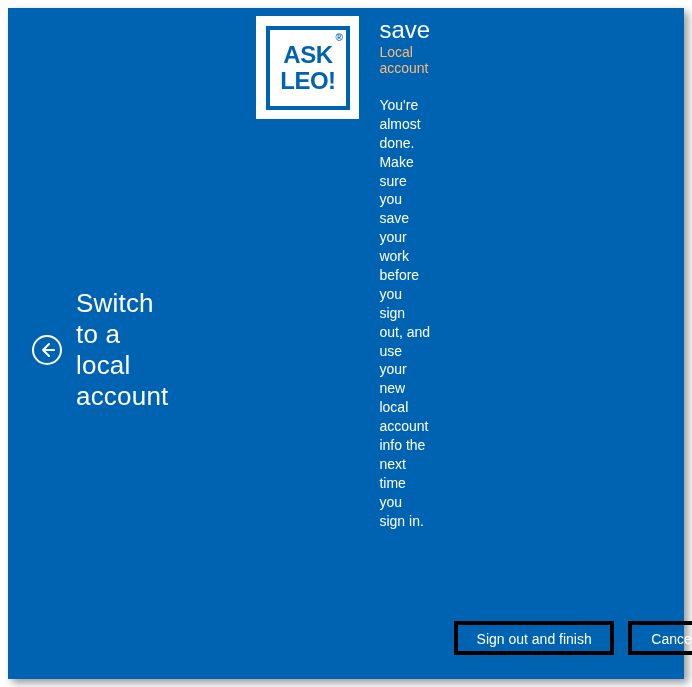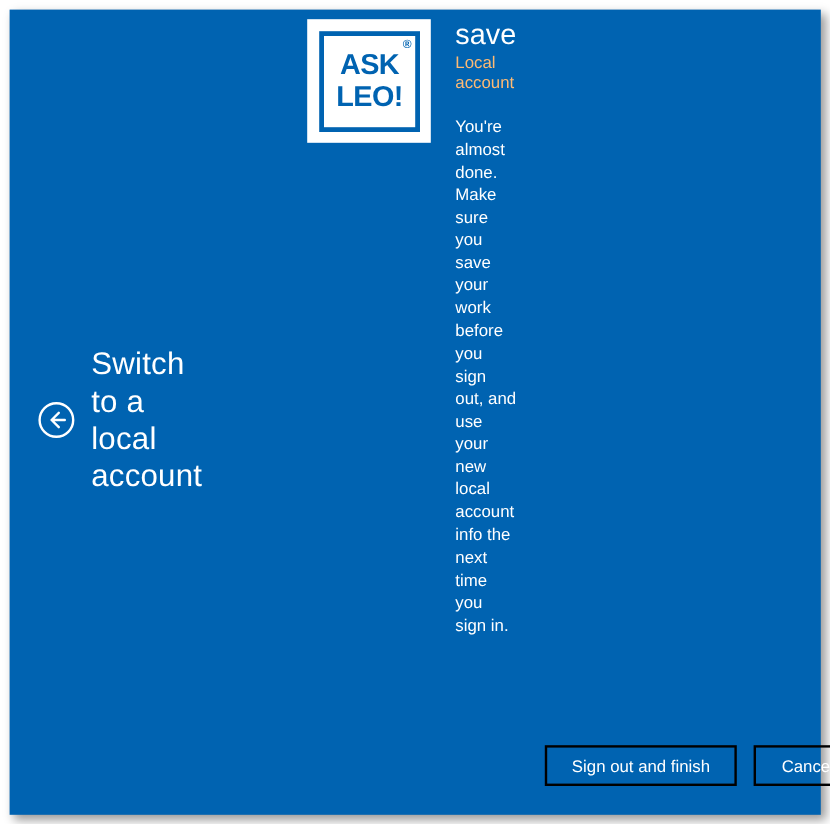--- a/index.html
+++ b/index.html
@@ -111,21 +111,21 @@
       font-weight: 400;
     }
     .footer {
       margin-top: auto;
       display: flex;
       justify-content: flex-end;
       gap: 14px;
       padding: 0 24px 24px 0;
     }
     .btn {
-      border: 2px solid #000000;
+      border: 4px solid #000000;
       background: transparent;
       color: #ffffff;
       font-size: 14px;
       font-family: inherit;
       padding: 6px 18px;
       cursor: pointer;
       min-width: 90px;
       height: 34px;
     }
     .btn-primary {

